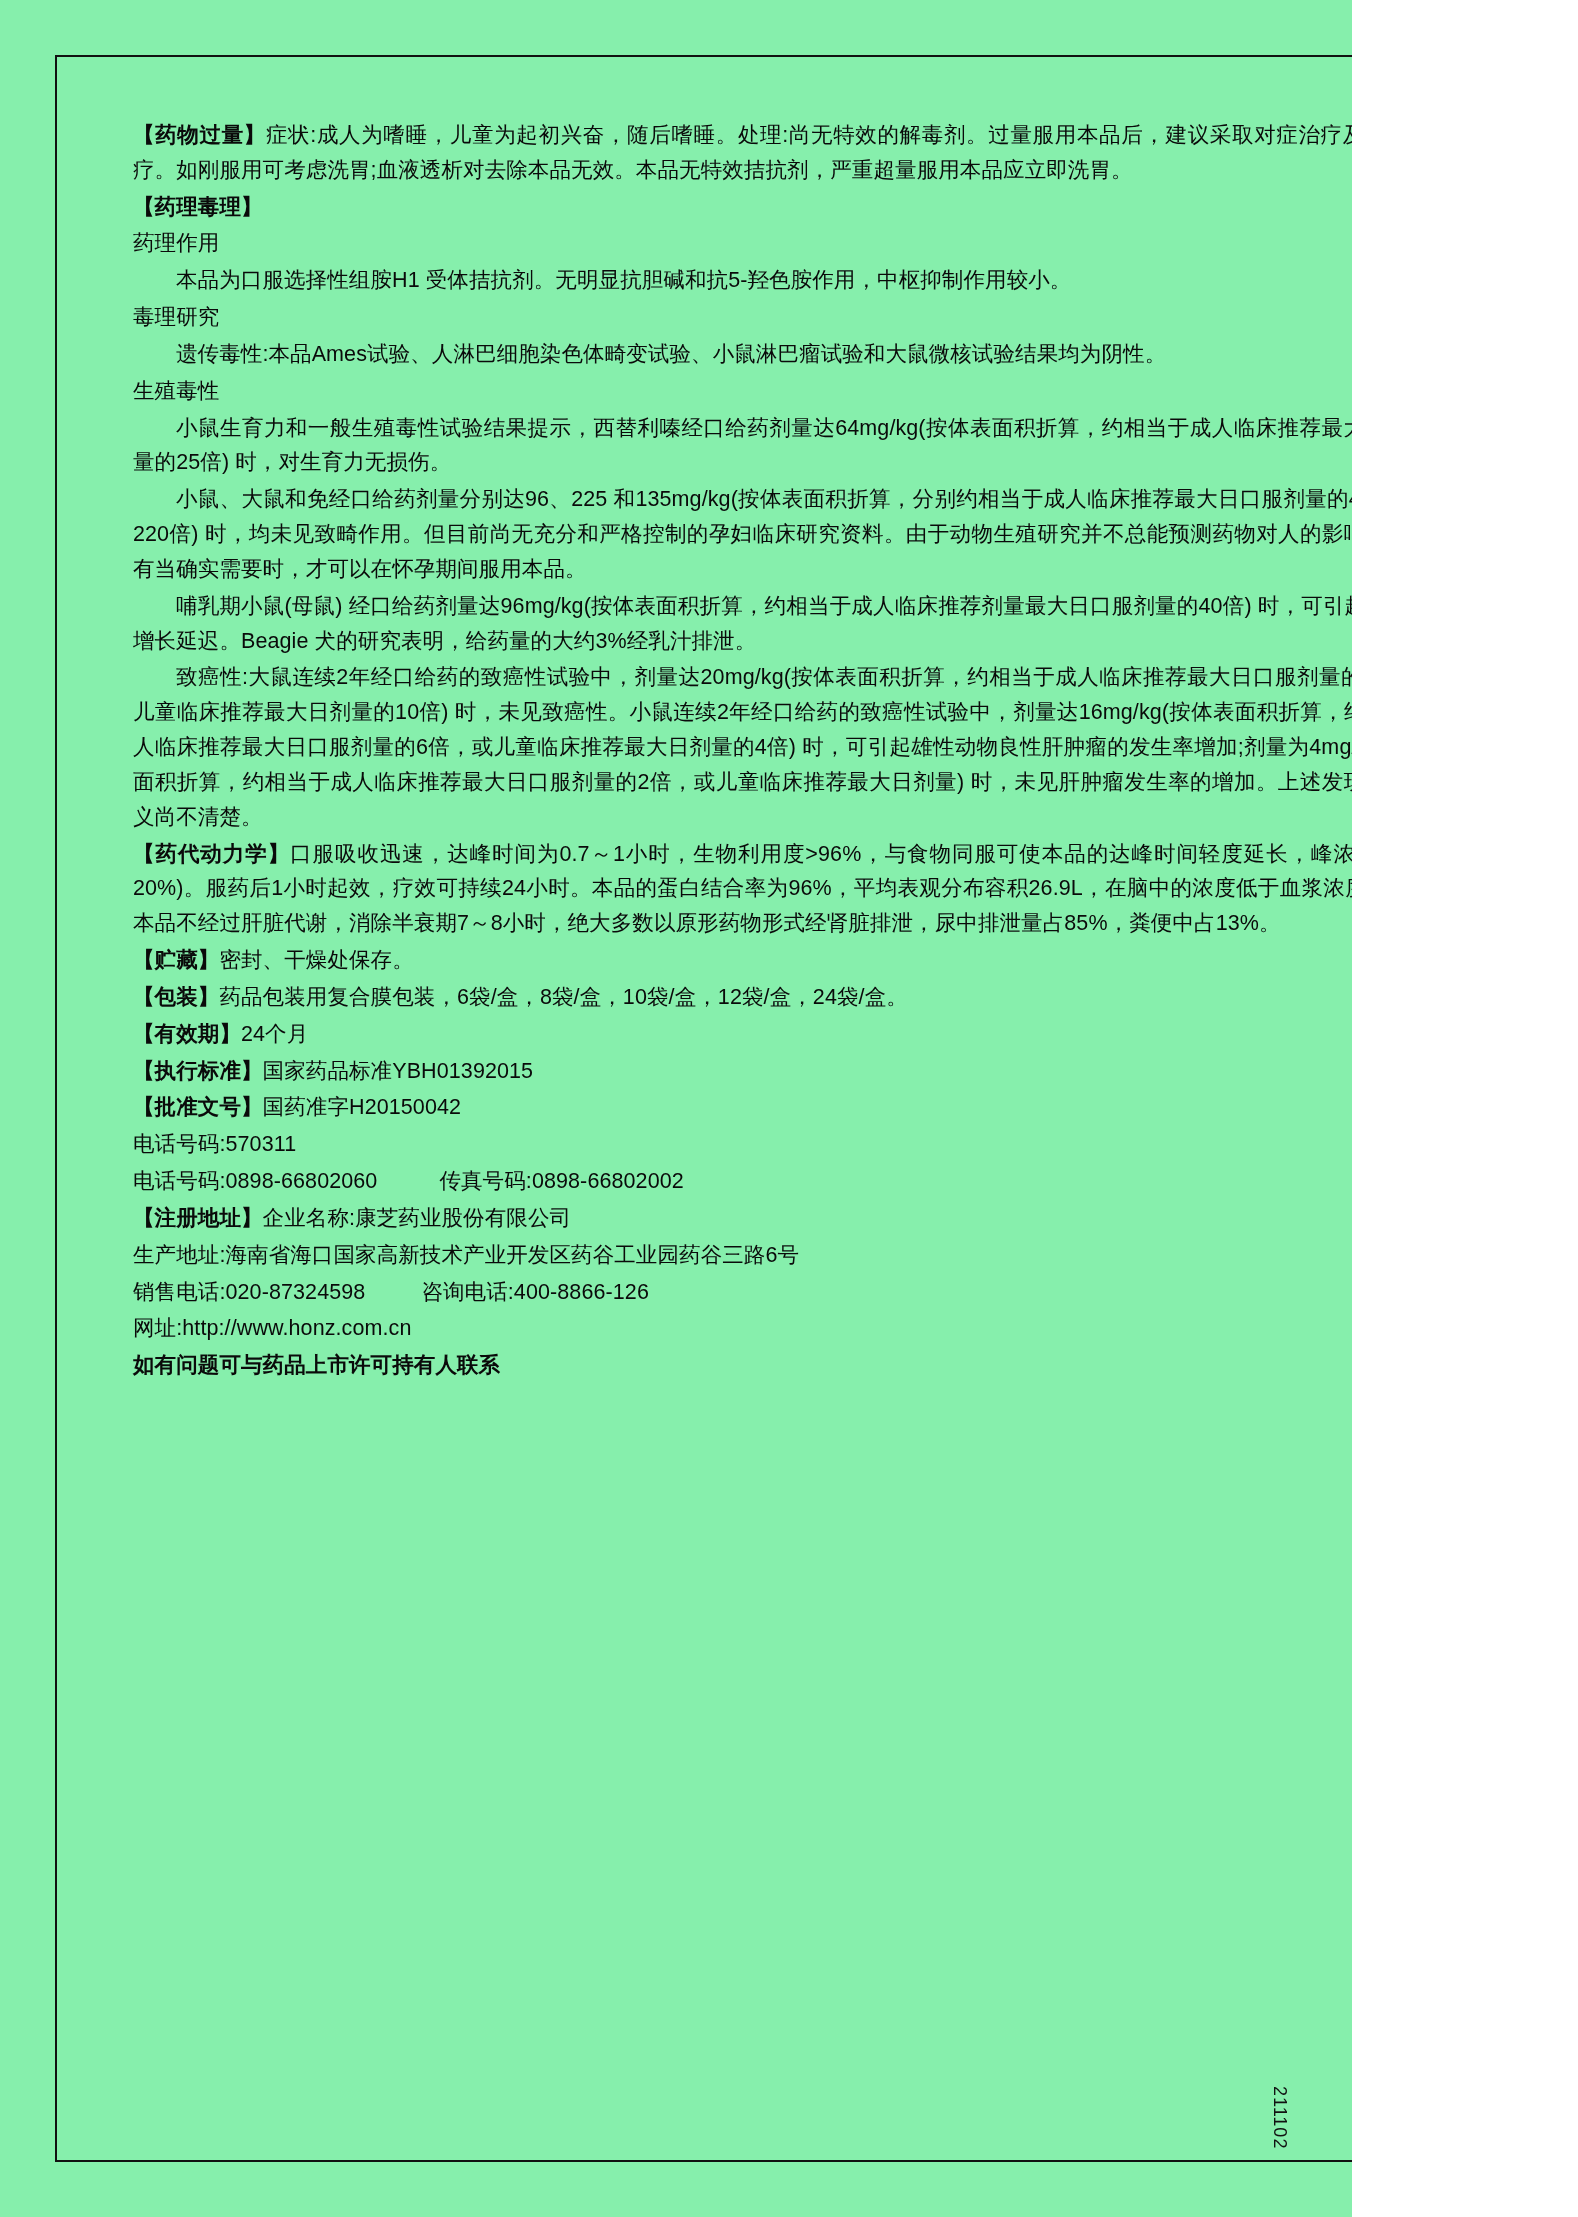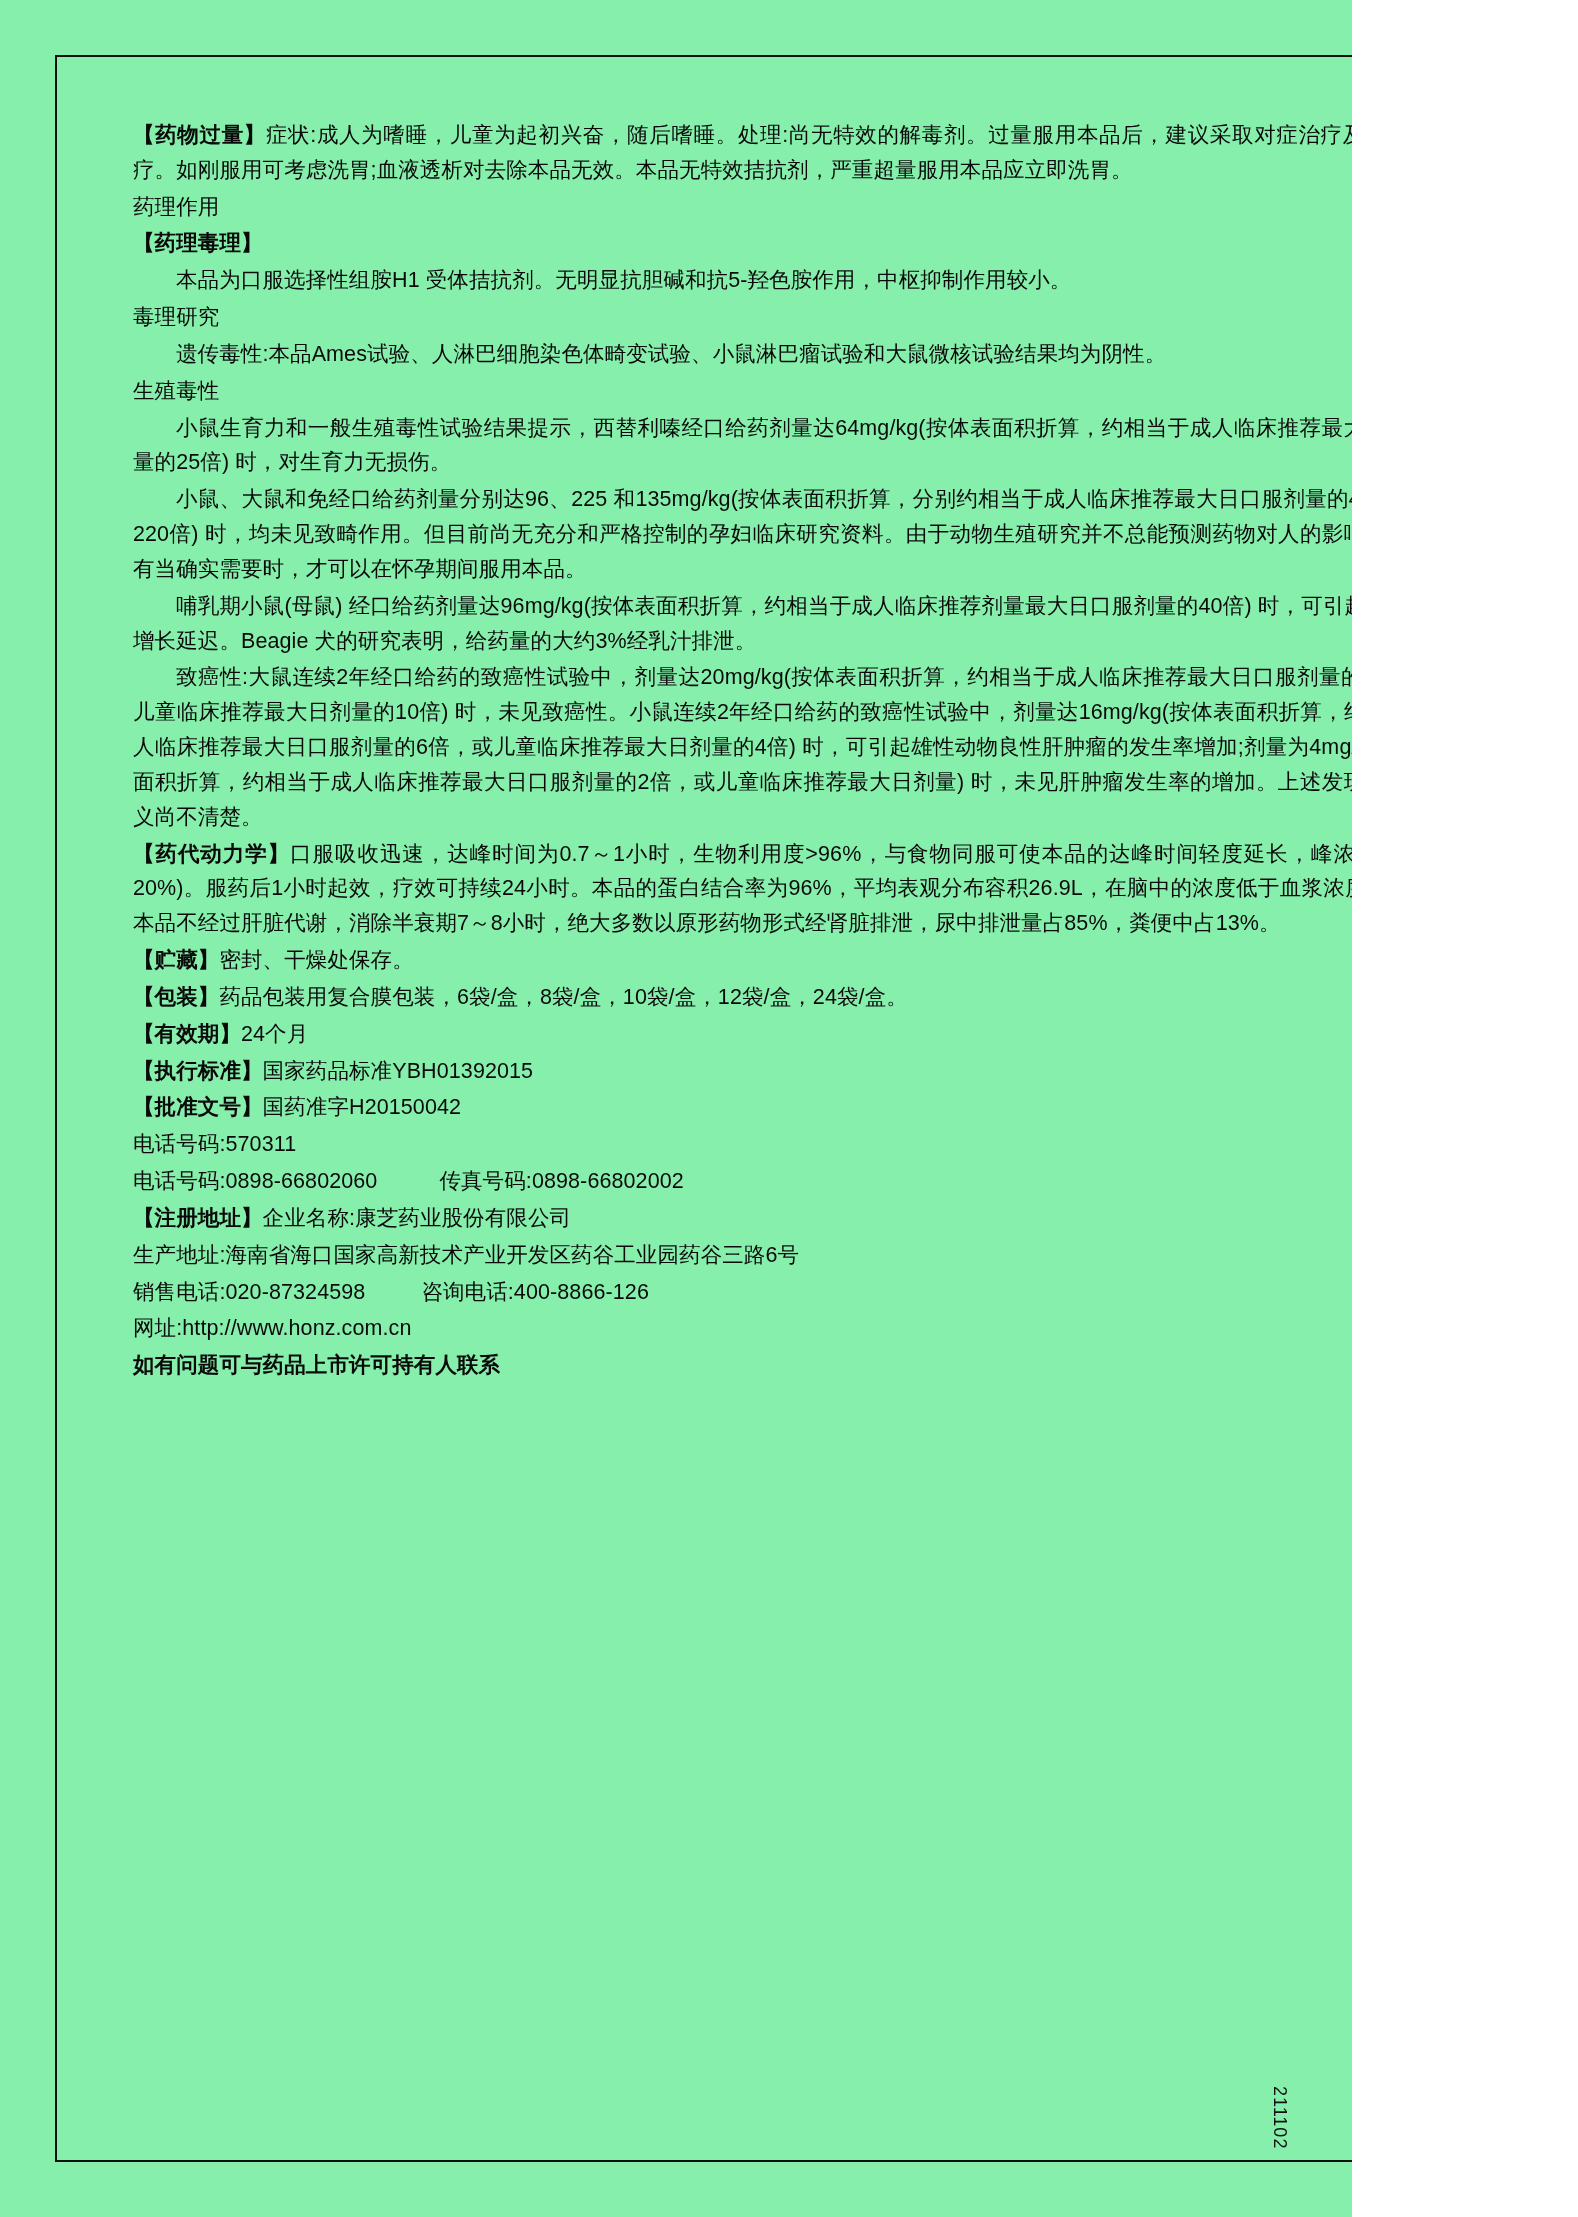--- a/index.html
+++ b/index.html
@@ -70,25 +70,25 @@
 
 <div class="page">
   <div class="border-frame"></div>
 
   <div class="content">
 
     <p>
       <span class="sec-head">【药物过量】</span><span>症状:成人为嗜睡，儿童为起初兴奋，随后嗜睡。处理:尚无特效的解毒剂。过量服用本品后，建议采取对症治疗及支持性治疗。如刚服用可考虑洗胃;血液透析对去除本品无效。本品无特效拮抗剂，严重超量服用本品应立即洗胃。</span>
     </p>
 
-    <p>药理作用</p>
-
     <p>
       <span class="sec-head">【药理毒理】</span>
     </p>
+
+    <p>药理作用</p>
 
     <p class="ind">本品为口服选择性组胺H1 受体拮抗剂。无明显抗胆碱和抗5-羟色胺作用，中枢抑制作用较小。</p>
 
     <p>毒理研究</p>
 
     <p class="ind">遗传毒性:本品Ames试验、人淋巴细胞染色体畸变试验、小鼠淋巴瘤试验和大鼠微核试验结果均为阴性。</p>
 
     <p>生殖毒性</p>
 
     <p class="ind">小鼠生育力和一般生殖毒性试验结果提示，西替利嗪经口给药剂量达64mg/kg(按体表面积折算，约相当于成人临床推荐最大日口服剂量的25倍) 时，对生育力无损伤。</p>

